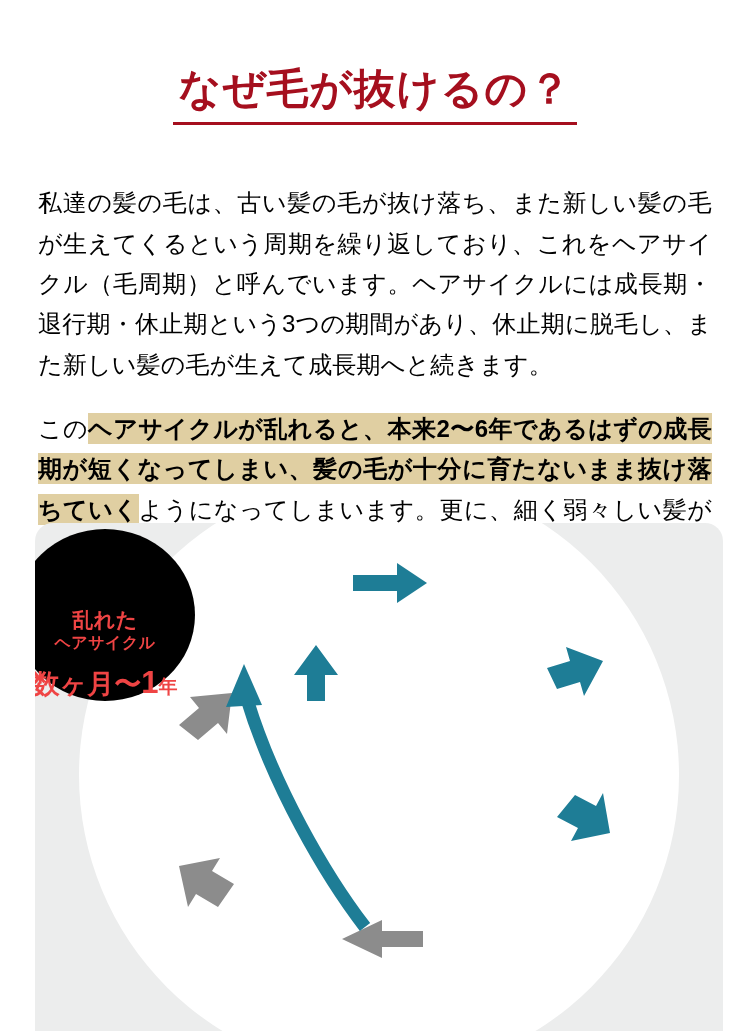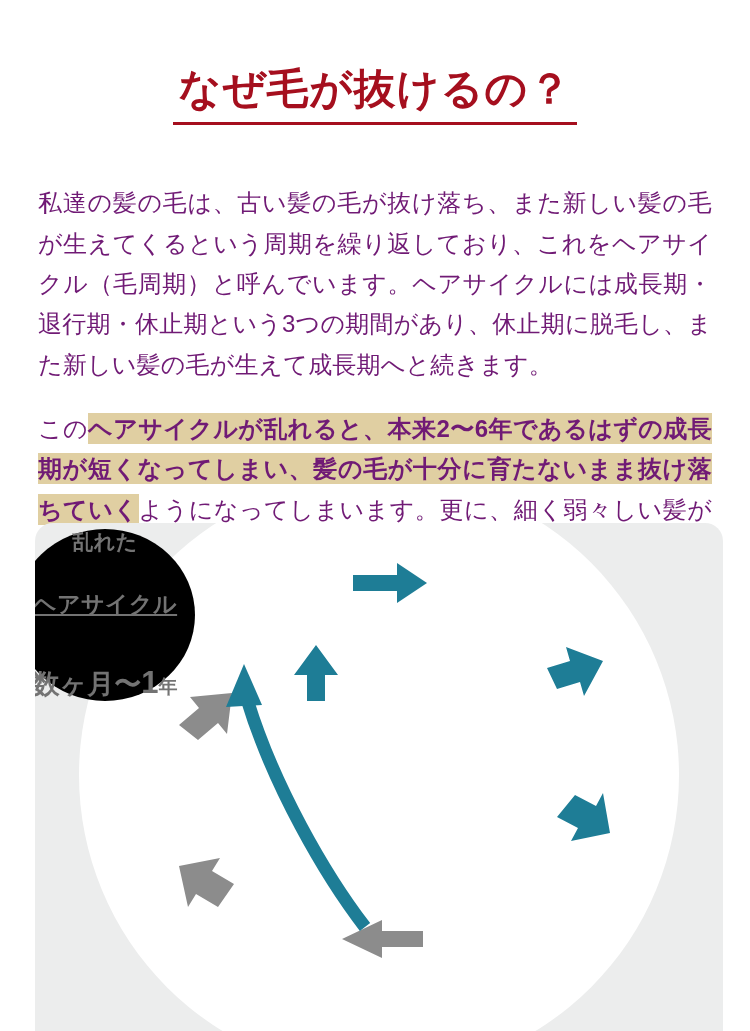--- a/index.html
+++ b/index.html
@@ -37,21 +37,21 @@
     padding: 0 6px 10px 6px;
     border-bottom: 3px solid #a50f1e;
     white-space: nowrap;
   }
 
   
   .body-copy {
     margin: 30px 38px 0 38px;
     font-size: 24px;
     line-height: 1.68;
-    color: #701a75;
+    color: #000000;
     letter-spacing: 0.2px;
     text-align: justify;
   }
   .para2 {
     margin-top: 24px;
   }
   .hl {
     background: #e0cfa2;
     font-weight: bold;
     box-decoration-break: clone;
@@ -84,30 +84,30 @@
 
   
   .badge-cycle {
     position: absolute;
     left: -20px;
     top: 6px;
     width: 180px;
     height: 172px;
     background: #000000;
     border-radius: 50%;
-    color: #737373;
+    color: #ef4444;
     text-align: center;
     display: flex;
     flex-direction: column;
-    justify-content: space-between;
+    justify-content: flex-end;
     align-items: center;
     z-index: 8;
   }
   .badge-l1 { font-size: 21px; font-weight: bold; line-height: 1.25; letter-spacing: 0.5px; }
-  .badge-l2 { font-size: 23px; font-weight: bold; line-height: 1.25; letter-spacing: 0.5px; text-decoration: underline; }
+  .badge-l2 { font-size: 16px; font-weight: bold; line-height: 1.25; letter-spacing: 0.5px; }
   .badge-l3 {
     font-size: 27px;
     font-weight: bold;
     line-height: 1.2;
     margin-top: 11px;
     letter-spacing: 0px;
     white-space: nowrap;
   }
   .badge-l3 .num { font-size: 31px; }
   .badge-l3 .suffix { font-size: 19px; }

